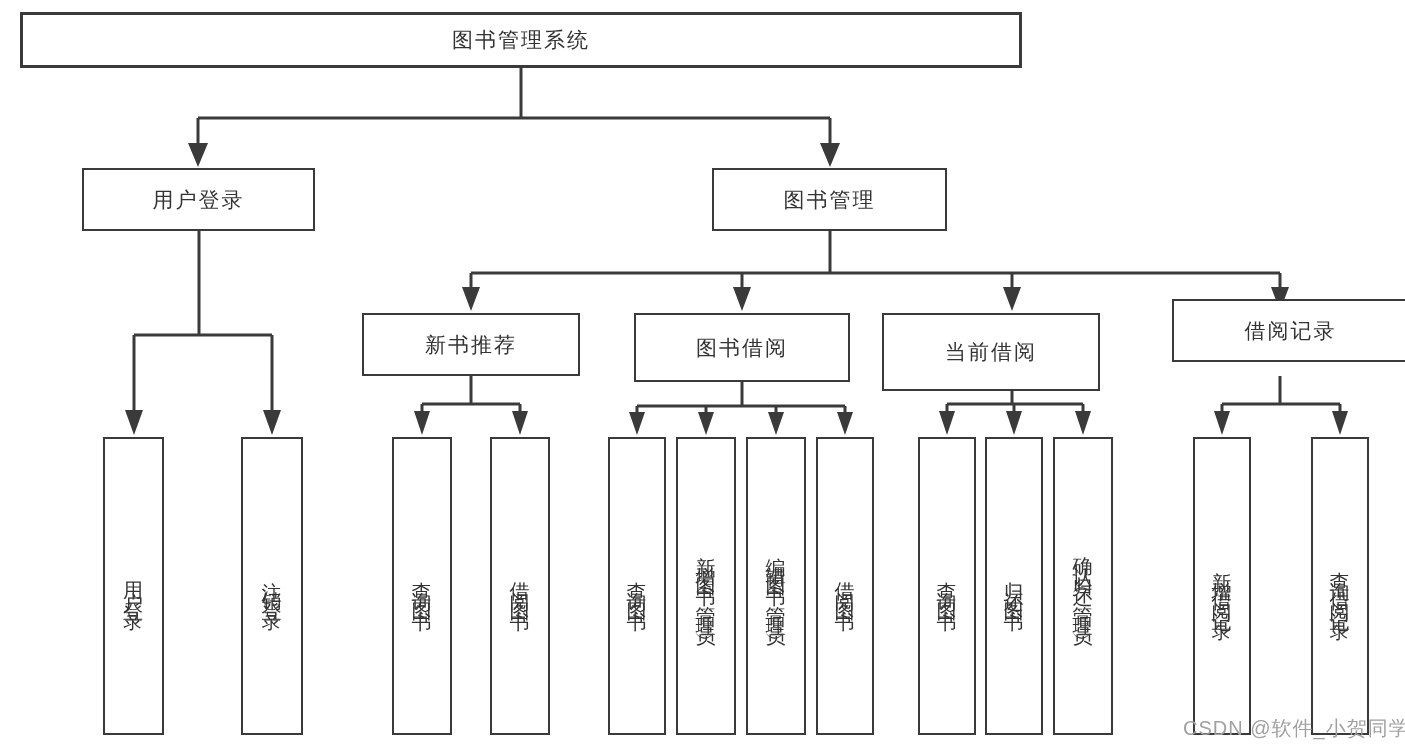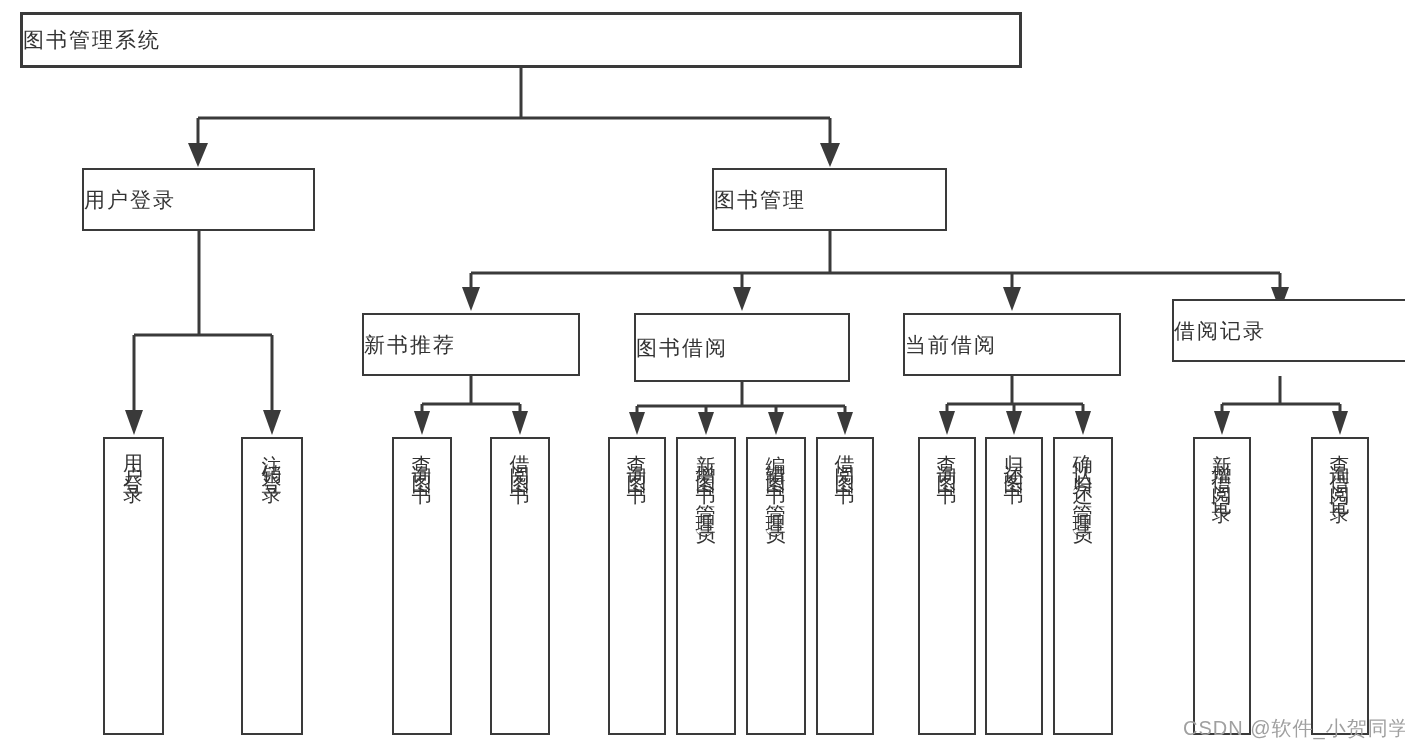--- a/index.html
+++ b/index.html
@@ -12,21 +12,21 @@
   .stage{
     position:relative;width:1405px;height:747px;background:var(--boxbg);
     font-family:"Liberation Sans","DejaVu Sans",sans-serif;overflow:hidden;
   }
   .wires{position:absolute;left:0;top:0;width:1405px;height:747px;}
   .wires path{stroke:var(--line);stroke-width:3;fill:none;}
   .wires polygon{fill:var(--line);stroke:none;}
   .node{
     position:absolute;box-sizing:border-box;background:var(--boxbg);
     border:2.5px solid var(--line);color:var(--text);
-    display:flex;align-items:center;
+    display:flex;align-items:center;justify-content:center;
     font-size:21px;letter-spacing:2px;white-space:nowrap;
   }
   .node.root{border-width:3px;font-size:21px;}
   .node.leaf{
     writing-mode:vertical-rl;text-orientation:mixed;
     font-size:20px;letter-spacing:10px;line-height:1;
   }
   .watermark{
     position:absolute;left:1183px;top:715px;
     color:var(--wm);font-size:20px;letter-spacing:1px;white-space:nowrap;
@@ -122,21 +122,21 @@
   <div class="node" style="left:362px;top:313px;width:218px;height:63px">
     <span>新书推荐</span>
   </div>
 
   <div class="node" style="left:712px;top:168px;width:235px;height:63px">
     <span>图书管理</span>
   </div>
   <div class="node" style="left:634px;top:313px;width:216px;height:69px">
     <span>图书借阅</span>
   </div>
-  <div class="node" style="left:903px;top:313px;width:218px;height:63px">
+  <div class="node" style="left:882px;top:313px;width:218px;height:78px">
     <span>当前借阅</span>
   </div>
   <div class="node" style="left:1172px;top:299px;width:237px;height:63px">
     <span>借阅记录</span>
   </div>
 
   <div class="node leaf" style="left:103px;top:437px;width:61px;height:298px">
     <span>用户登录</span>
   </div>
   <div class="node leaf" style="left:241px;top:437px;width:62px;height:298px">

